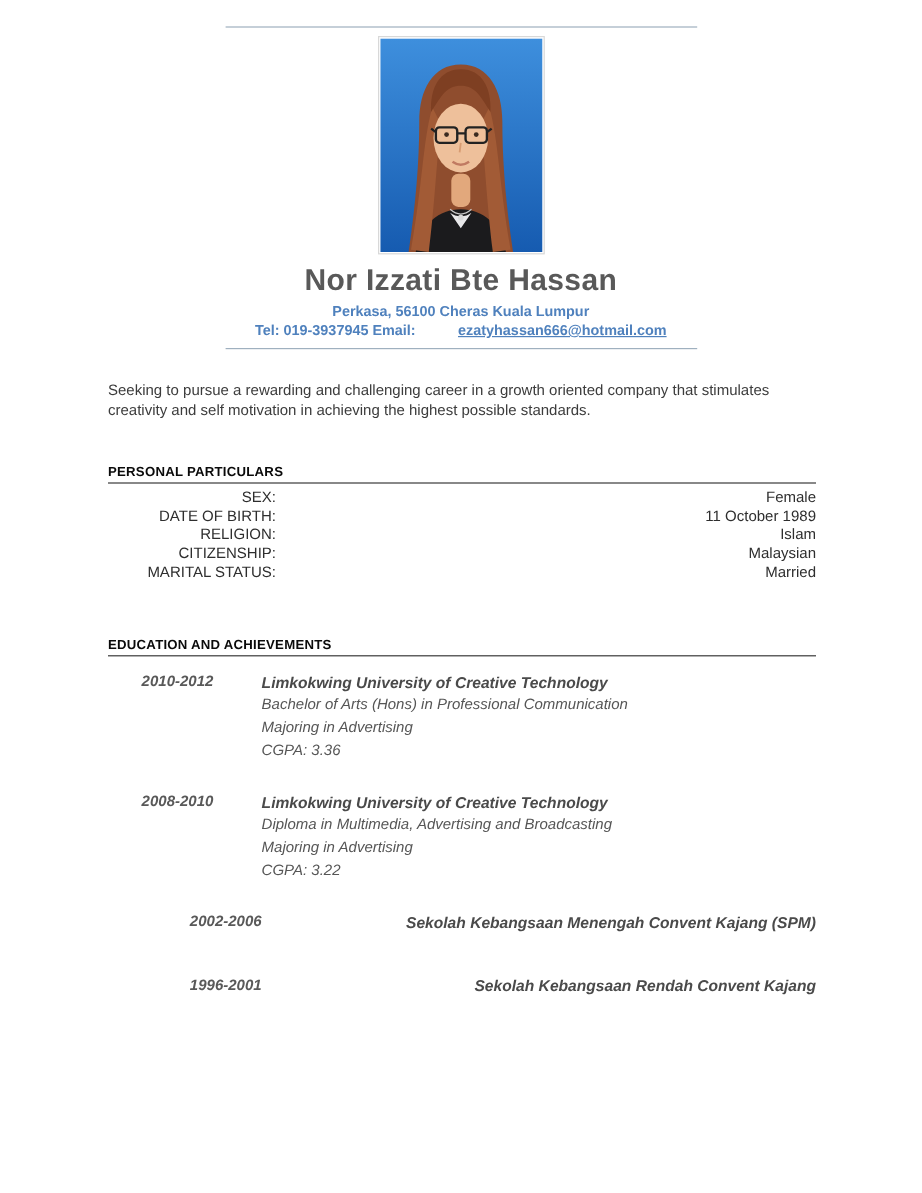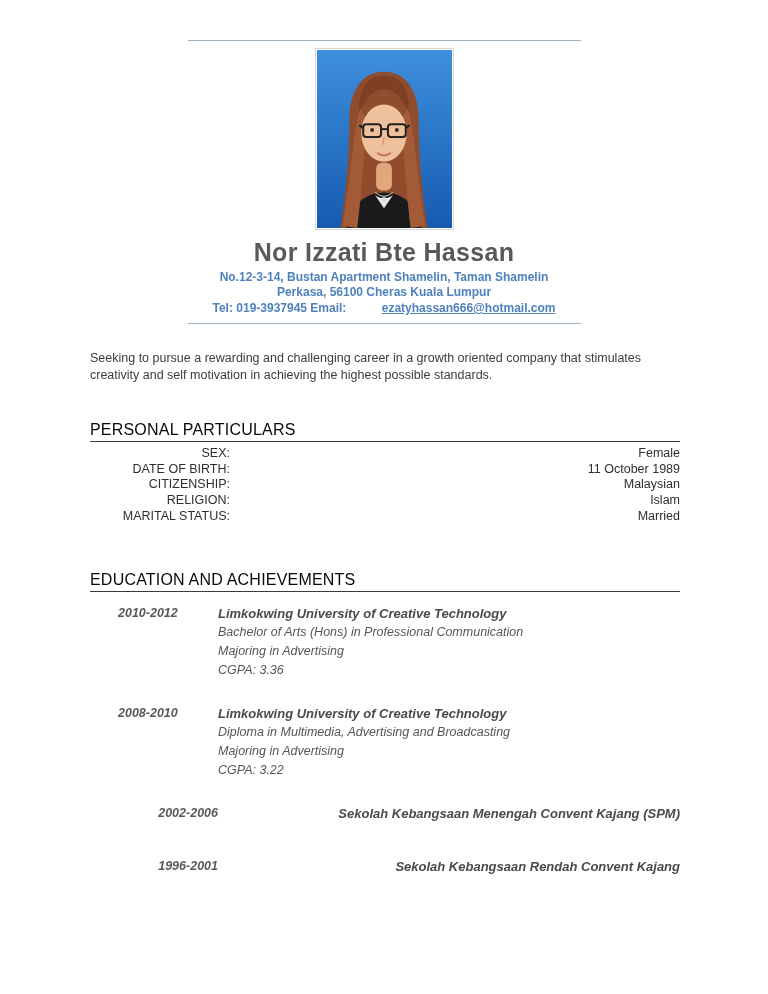--- a/index.html
+++ b/index.html
@@ -2,21 +2,21 @@
 <html><head>
 <meta charset="utf-8">
 <style>
   * { margin:0; padding:0; box-sizing:border-box; }
   html,body { background:#ffffff; }
   body {
     width:768px; height:994px; margin:0 auto; position:relative;
     font-family:"Liberation Sans","DejaVu Sans",sans-serif;
     color:#3f3f3f; overflow:hidden;
   }
-  .page { padding-top:40px; }
+  .page { padding-top:22px; }
 
   
   .rule { width:393px; margin:0 auto; border-top:1px solid #9fb0bf; }
   .header-block { width:393px; margin:0 auto; text-align:center; padding:7px 0 8px; }
   .photo-frame {
     width:139px; height:182px; margin:0 auto 8px; background:#fff;
     border:1px solid #d8d8d8; padding:1px;
   }
   .photo-frame svg { display:block; width:100%; height:100%; }
   .name { font-size:25px; font-weight:bold; color:#595959; letter-spacing:.3px; margin:4px 0 3px; }
@@ -28,21 +28,21 @@
   .objective {
     width:582px; margin:26px 0 0 90px;
     font-size:12.5px; line-height:17px; color:#3c3c3c;
   }
 
   
   .section { margin:0 0 0 90px; width:590px; }
   .section-personal { margin-top:37px; }
   .section-education { margin-top:46px; }
   .section-title {
-    font-size:16px; font-weight:normal; color:#0a0a0a;
+    font-size:11px; font-weight:bold; color:#0a0a0a;
     border-bottom:1px solid #3a3a3a; padding-bottom:2px; letter-spacing:.2px;
   }
 
   
   .p-rows { margin-top:4px; }
   .p-row { display:flex; font-size:12.5px; line-height:15.7px; color:#2e2e2e;text-align:right; }
   .p-label { width:140px; flex:0 0 140px; }
   .p-value { flex:1; }
 
   
@@ -102,47 +102,46 @@
         <path d="M68 88 L67 96" stroke="#d79b72" stroke-width="1.5" fill="none"></path>
 
         <path d="M61 104 Q68 109 75 104" stroke="#c07a62" stroke-width="2" fill="none"></path>
 
         <path d="M59 144 Q68 152 77 144" stroke="#c9c9c9" stroke-width="1" fill="none"></path>
         <circle cx="68" cy="151" r="2.4" fill="#d9d9d9"></circle>
       </svg>
     </div>
 
     <div class="name">Nor Izzati Bte Hassan</div>
-    <div class="addr">No.12-3-14, Bustan Apartment Shamelin, Taman Shamelin</div>
     <div class="addr">Perkasa, 56100 Cheras Kuala Lumpur</div>
     <div class="contact"><span>Tel: 019-3937945 Email: </span><a href="#">ezatyhassan666@hotmail.com</a></div>
   </div>
 
   <div class="rule"></div>
 
   <p class="objective">Seeking to pursue a rewarding and challenging career in a growth oriented company that stimulates creativity and self motivation in achieving the highest possible standards.</p>
 
   <div class="section section-personal">
     <div class="section-title">PERSONAL PARTICULARS</div>
     <div class="p-rows">
       <div class="p-row">
         <div class="p-label">SEX:</div>
         <div class="p-value">Female</div>
       </div>
       <div class="p-row">
         <div class="p-label">DATE OF BIRTH:</div>
         <div class="p-value">11 October 1989</div>
       </div>
       <div class="p-row">
+        <div class="p-label">RELIGION:</div>
+        <div class="p-value">Islam</div>
+      </div>
+      <div class="p-row">
         <div class="p-label">CITIZENSHIP:</div>
         <div class="p-value">Malaysian</div>
-      </div>
-      <div class="p-row">
-        <div class="p-label">RELIGION:</div>
-        <div class="p-value">Islam</div>
       </div>
       <div class="p-row">
         <div class="p-label">MARITAL STATUS:</div>
         <div class="p-value">Married</div>
       </div>
     </div>
   </div>
 
   <div class="section section-education">
     <div class="section-title">EDUCATION AND ACHIEVEMENTS</div>

